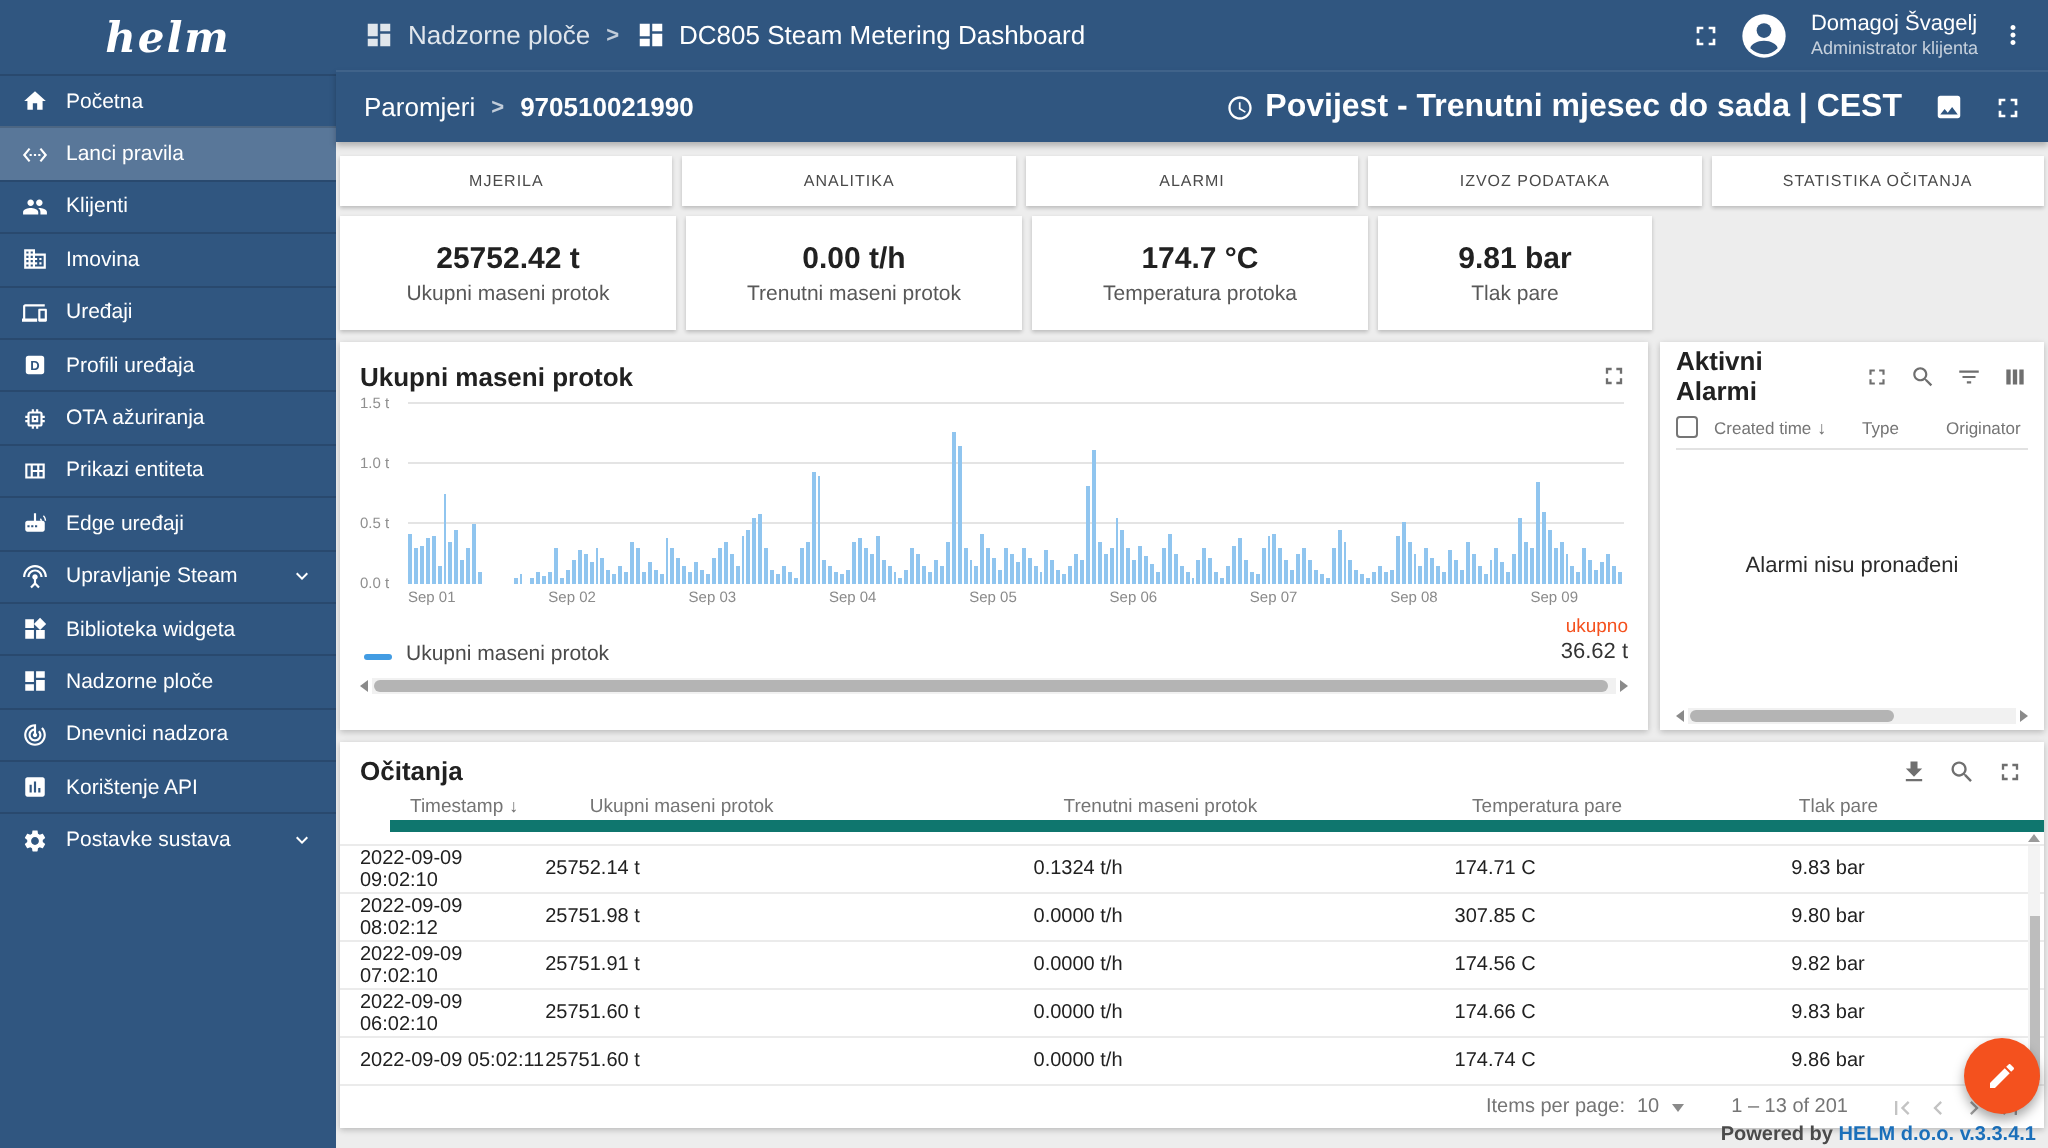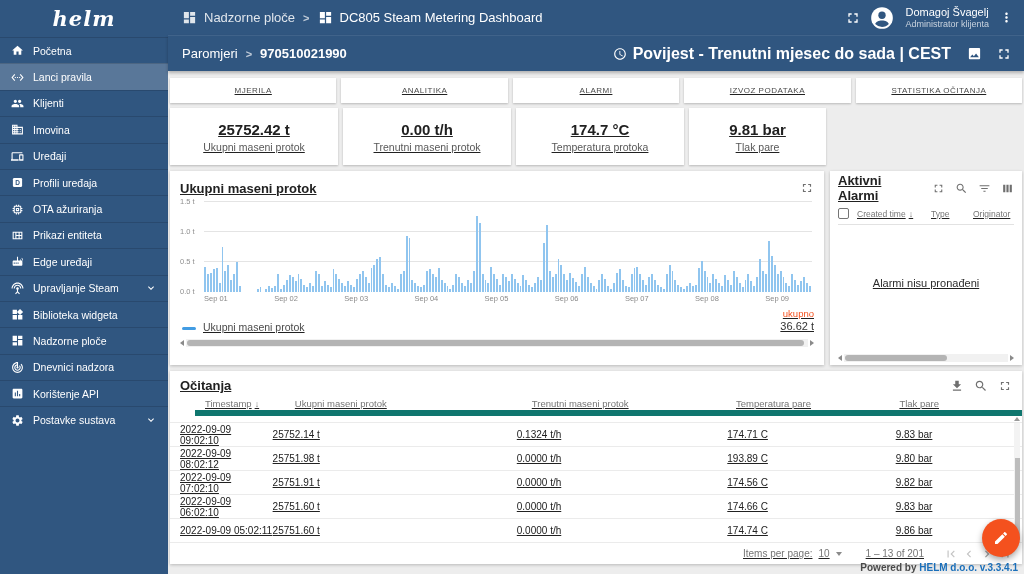--- a/index.html
+++ b/index.html
@@ -34,21 +34,21 @@
   .grow { flex:1; }
   .userblock { line-height:1.2; margin:0 2px; }
   .uname { font-size:11px; }
   .urole { font-size:9px; color:rgba(255,255,255,0.72); }
 
   .toolbar { height:36px; background:#305680; color:#fff; display:flex; align-items:center;
              padding:0 12px 0 14px; gap:8px; flex-shrink:0; border-top:1px solid rgba(255,255,255,0.08);
              box-shadow:0 2px 3px rgba(0,0,0,0.25); z-index:2; }
   .tw { display:flex; gap:6px; font-size:16px; cursor:pointer;font-weight:bold; }
 
-  main { flex:1; padding:7px 2px 0; display:flex; flex-direction:column; position:relative;text-decoration:underline; }
+  main { flex:1; padding:7px 2px 0; display:flex; flex-direction:column; position:relative; }
 
   
   .tabs { display:flex; gap:5px; height:25px; flex-shrink:0; }
   .tab { flex:1; background:#fff; box-shadow:0 1px 2px rgba(0,0,0,0.22);
          display:flex; align-items:center; justify-content:center;
          font-size:8px; letter-spacing:0.5px; color:#4a4a4a; font-weight:500; cursor:pointer; }
 
   
   .metrics { display:flex; gap:5px; margin-top:5px; height:57px; flex-shrink:0; }
   .metric { width:168px; background:#fff; box-shadow:0 1px 2px rgba(0,0,0,0.22);
@@ -697,21 +697,21 @@
               <span>2022-09-09 09:02:10</span>
               <span>25752.14 t</span>
               <span>0.1324 t/h</span>
               <span>174.71 C</span>
               <span>9.83 bar</span>
             </div>
             <div class="trow">
               <span>2022-09-09 08:02:12</span>
               <span>25751.98 t</span>
               <span>0.0000 t/h</span>
-              <span>193.89 C</span>
+              <span>307.85 C</span>
               <span>9.80 bar</span>
             </div>
             <div class="trow">
               <span>2022-09-09 07:02:10</span>
               <span>25751.91 t</span>
               <span>0.0000 t/h</span>
               <span>174.56 C</span>
               <span>9.82 bar</span>
             </div>
             <div class="trow">

